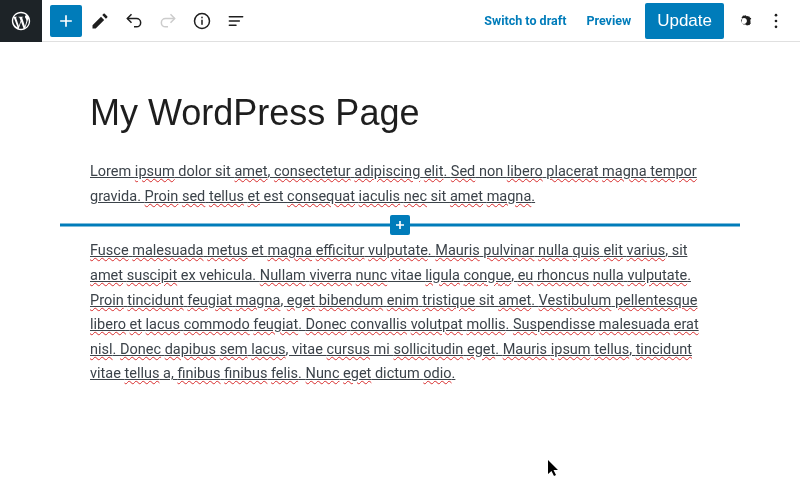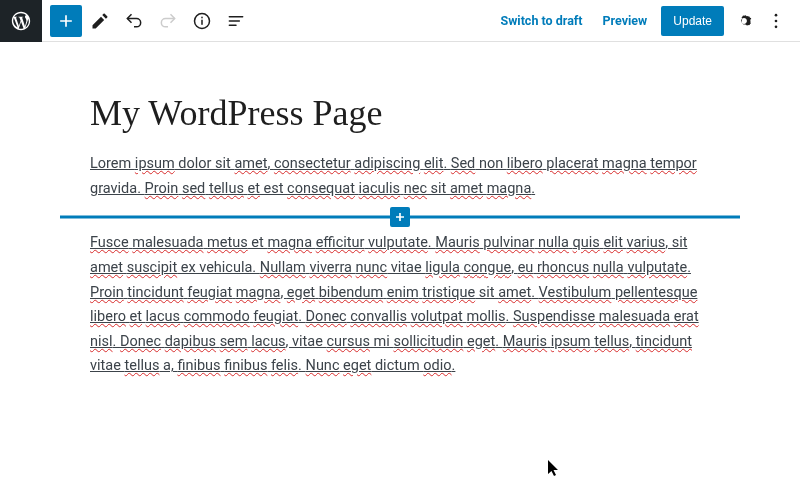--- a/index.html
+++ b/index.html
@@ -7,26 +7,26 @@
   .toolbar { height: 42px; display: flex; align-items: center; border-bottom: 1px solid #e0e0e0; padding-right: 8px; }
   .wp-logo { width: 42px; height: 42px; background: #1d2327; display: flex; align-items: center; justify-content: center; color: #fff; cursor: pointer; }
   .wp-logo svg { width: 22px; height: 22px; }
   .tool-group { display: flex; align-items: center; gap: 2px; margin-left: 8px; }
   .tool-btn { width: 32px; height: 32px; display: flex; align-items: center; justify-content: center; border: none; background: transparent; border-radius: 2px; cursor: pointer; color: #1e1e1e; }
   .tool-btn.primary { background: #007cba; color: #fff; }
   .tool-btn.disabled { color: #ccc; cursor: default; }
   .tool-btn svg { width: 20px; height: 20px; }
   .spacer { flex: 1; }
   .hlink { color: #007cba; text-decoration: none; font-size: 12.5px; padding: 6px 10px; cursor: pointer; font-weight: bold; }
-  .btn-update { background: #007cba; color: #fff; font-size: 12px; padding: 8px 12px; border: none; border-radius: 2px; cursor: pointer; margin: 0 4px; }
+  .btn-update { background: #007cba; color: #fff; font-size: 17px; padding: 8px 12px; border: none; border-radius: 2px; cursor: pointer; margin: 0 4px; }
   .icon-btn { width: 32px; height: 32px; display: flex; align-items: center; justify-content: center; border: none; background: transparent; border-radius: 2px; cursor: pointer; color: #1e1e1e; }
   .icon-btn svg { width: 20px; height: 20px; }
   .canvas-wrap { height: 459px; overflow-y: auto; position: relative; }
   .canvas { max-width: 620px; margin: 0 auto; padding: 50px 0 80px; position: relative; }
-  .title { font-family: Liberation Serif, serif; font-size: 36px; font-weight: 400; color: #1e1e1e; margin-bottom: 18px; cursor: text; }
+  .title { font-family: Liberation Sans, sans-serif; font-size: 36px; font-weight: 400; color: #1e1e1e; margin-bottom: 26px; cursor: text; }
   .para { font-size: 14.5px; line-height: 1.7; color: #3c434a; cursor: text; text-decoration: underline; }
   .para span.u { text-decoration: underline; text-decoration-style: wavy; text-decoration-color: #d82c2c; text-decoration-thickness: 1px; text-underline-offset: 2px; }
   .inserter { position: relative; height: 20px; margin: 6px 0 4px; }
   .inserter-line { position: absolute; top: 50%; left: -30px; right: -30px; height: 3px; background: #007cba; transform: translateY(-50%); }
   .inserter-btn { position: absolute; left: 50%; top: 50%; transform: translate(-50%, -50%); width: 20px; height: 20px; background: #007cba; color: #fff; display: flex; align-items: center; justify-content: center; border: none; border-radius: 2px; cursor: pointer; }
   .inserter-btn svg { width: 16px; height: 16px; }
   .cursor { position: absolute; width: 14px; height: 18px; pointer-events: none; }
   ::-webkit-scrollbar { width: 14px; }
   ::-webkit-scrollbar-track { background: #f0f0f0; }
   ::-webkit-scrollbar-thumb { background: #c0c0c0; border-radius: 7px; border: 3px solid #f0f0f0; }

